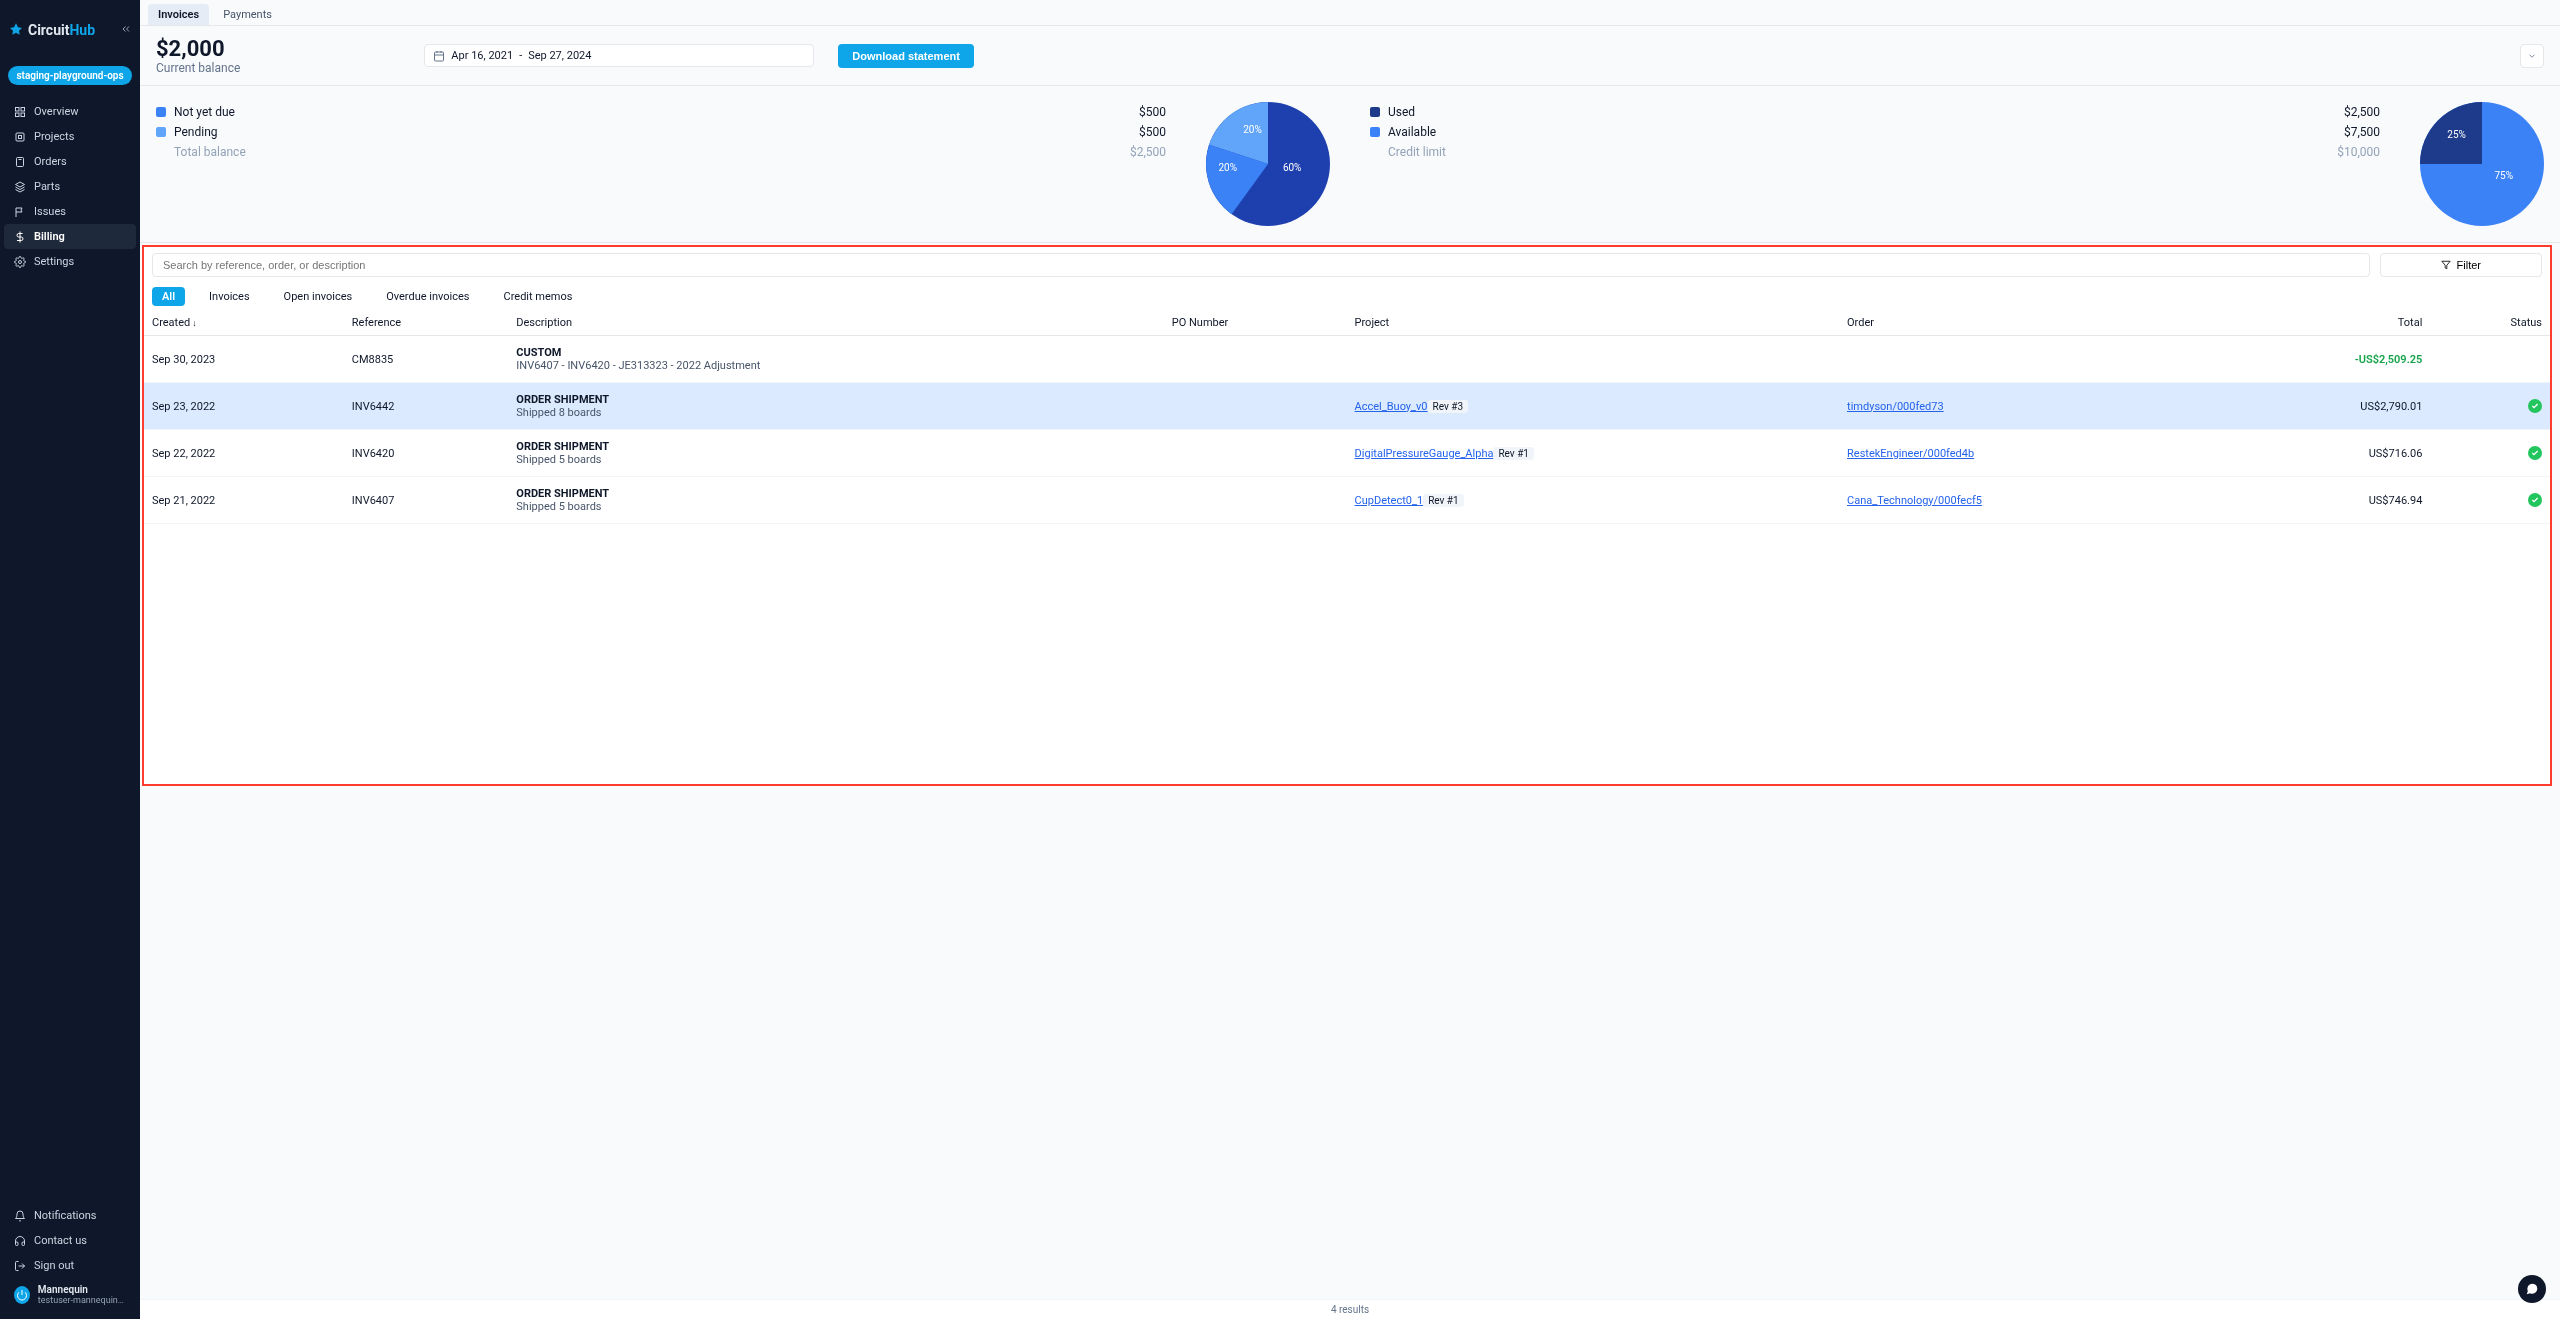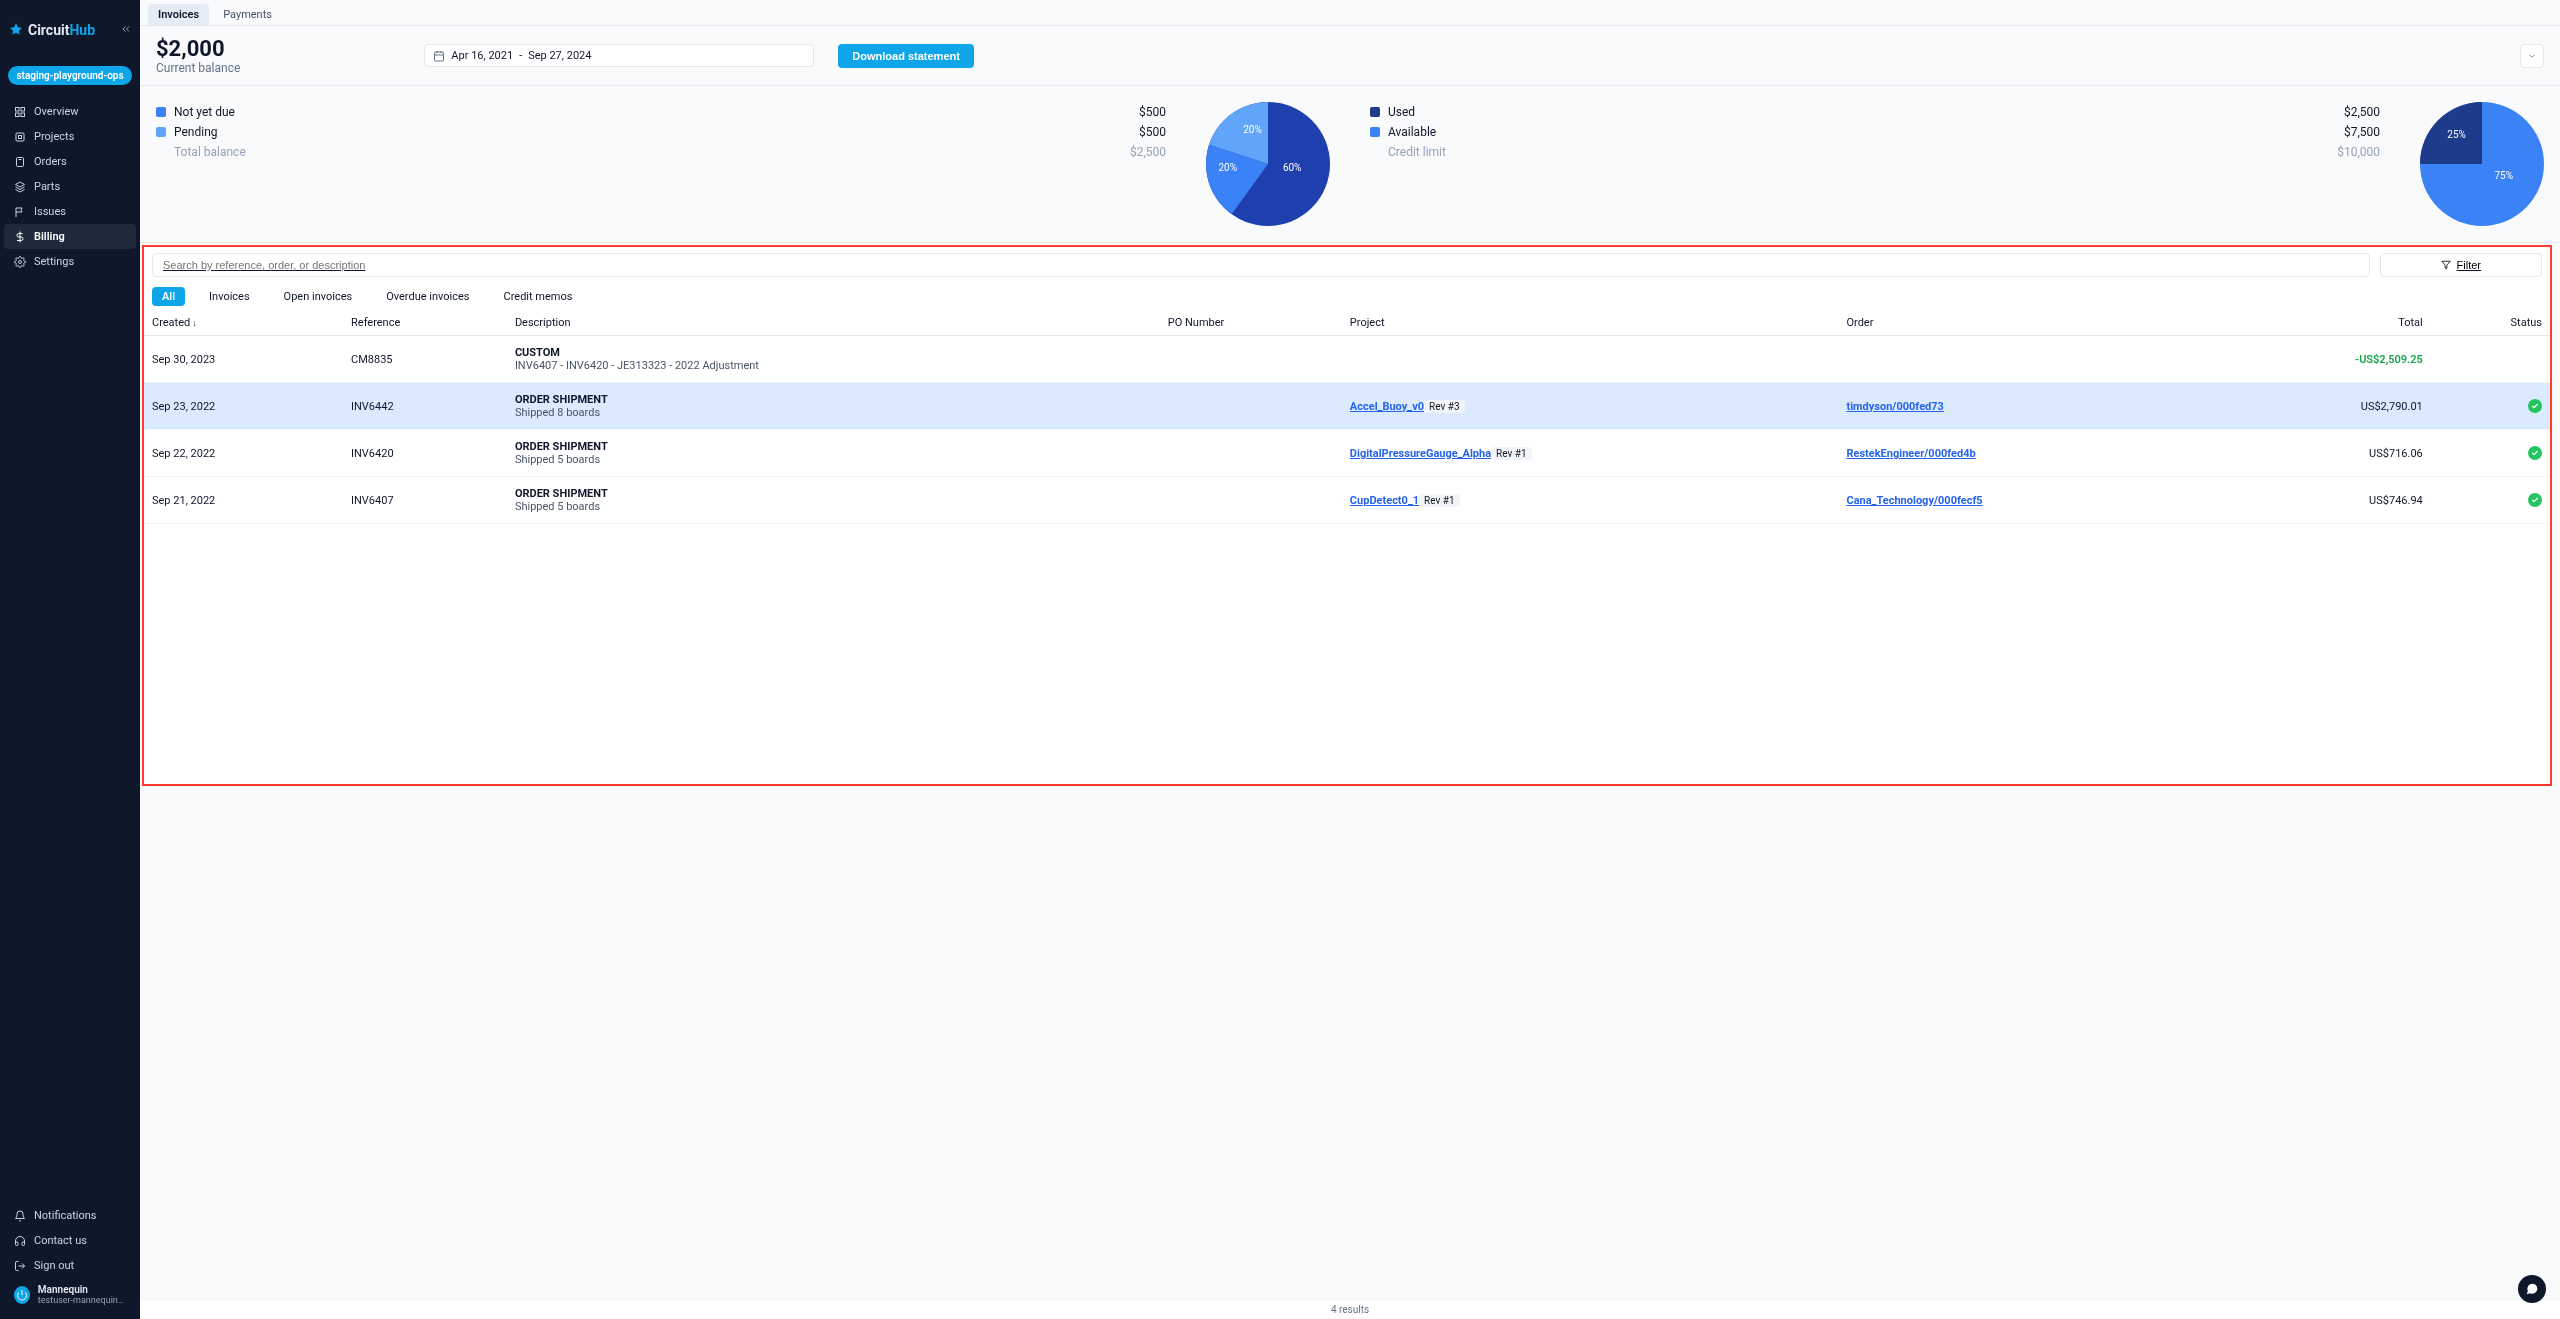--- a/index.html
+++ b/index.html
@@ -47,36 +47,36 @@
 .legend-swatch { width: 10px; height: 10px; border-radius: 2px; }
 .legend-value { font-weight: 400; }
 .legend-item.muted { color: #94a3b8; }
 .pie-wrap { width: 124px; height: 124px; position: relative; }
 .pie-wrap svg { width: 100%; height: 100%; }
 .pie-label { position: absolute; font-size: 10px; color: #fff; }
 
 
 .table-region { margin: 2px 8px 0 2px; border: 2px solid #ff3b30; padding-bottom: 260px; background: #fff; }
 
-.search-filter-row { display: flex; gap: 10px; padding: 6px 8px; text-decoration: underline; }
+.search-filter-row { display: flex; gap: 10px; padding: 6px 8px; }
 .search-input { flex: 1; border: 1px solid #e5e7eb; border-radius: 4px; padding: 5px 10px; font-size: 11px; color: #64748b; }
 .filter-btn { display: flex; align-items: center; gap: 6px; border: 1px solid #e5e7eb; background: #fff; border-radius: 4px; padding: 5px 60px; font-size: 11px; cursor: pointer; }
 
 .filter-tabs { display: flex; gap: 14px; padding: 4px 8px; font-size: 11px; }
 .filter-tab { padding: 3px 10px; border-radius: 4px; cursor: pointer; }
 .filter-tab.active { background: #0ea5e9; color: #fff; font-weight: 600; }
 
 .table { width: 100%; border-collapse: collapse; font-size: 11px; }
 .table th { text-align: left; padding: 6px 8px; border-bottom: 1px solid #e5e7eb; font-weight: 400; color: #0f172a; }
 .table th.right, .table td.right { text-align: right; }
 .table td { padding: 10px 8px; border-bottom: 1px solid #f1f5f9; vertical-align: middle; }
 .table tr.highlighted { background: #dbeafe; }
 .desc-title { font-weight: 700; font-size: 11px; }
 .desc-sub { font-size: 11px; color: #475569; }
-.link { color: #2563eb; text-decoration: underline; cursor: pointer; font-weight: bold; }
+.link { color: #2563eb; text-decoration: underline; cursor: pointer; }
 .rev-pill { background: #f1f5f9; border-radius: 3px; padding: 1px 5px; font-size: 10px; }
 .total-neg { color: #16a34a; font-weight: 600; }
 .status-check { display: inline-flex; width: 14px; height: 14px; border-radius: 50%; background: #22c55e; align-items: center; justify-content: center; color: #fff; }
 .sort-icon { font-size: 9px; margin-left: 2px; }
 
 .footer { position: fixed; bottom: 0; left: 140px; right: 0; text-align: center; font-size: 10px; color: #64748b; padding: 4px; border-top: 1px solid #f1f5f9; background: #fff; }
 
 .help-fab { position: fixed; bottom: 16px; right: 14px; width: 28px; height: 28px; border-radius: 50%; background: #0f172a; color: #fff; display: flex; align-items: center; justify-content: center; cursor: pointer; font-size: 14px; }
 </style>
 </head>

